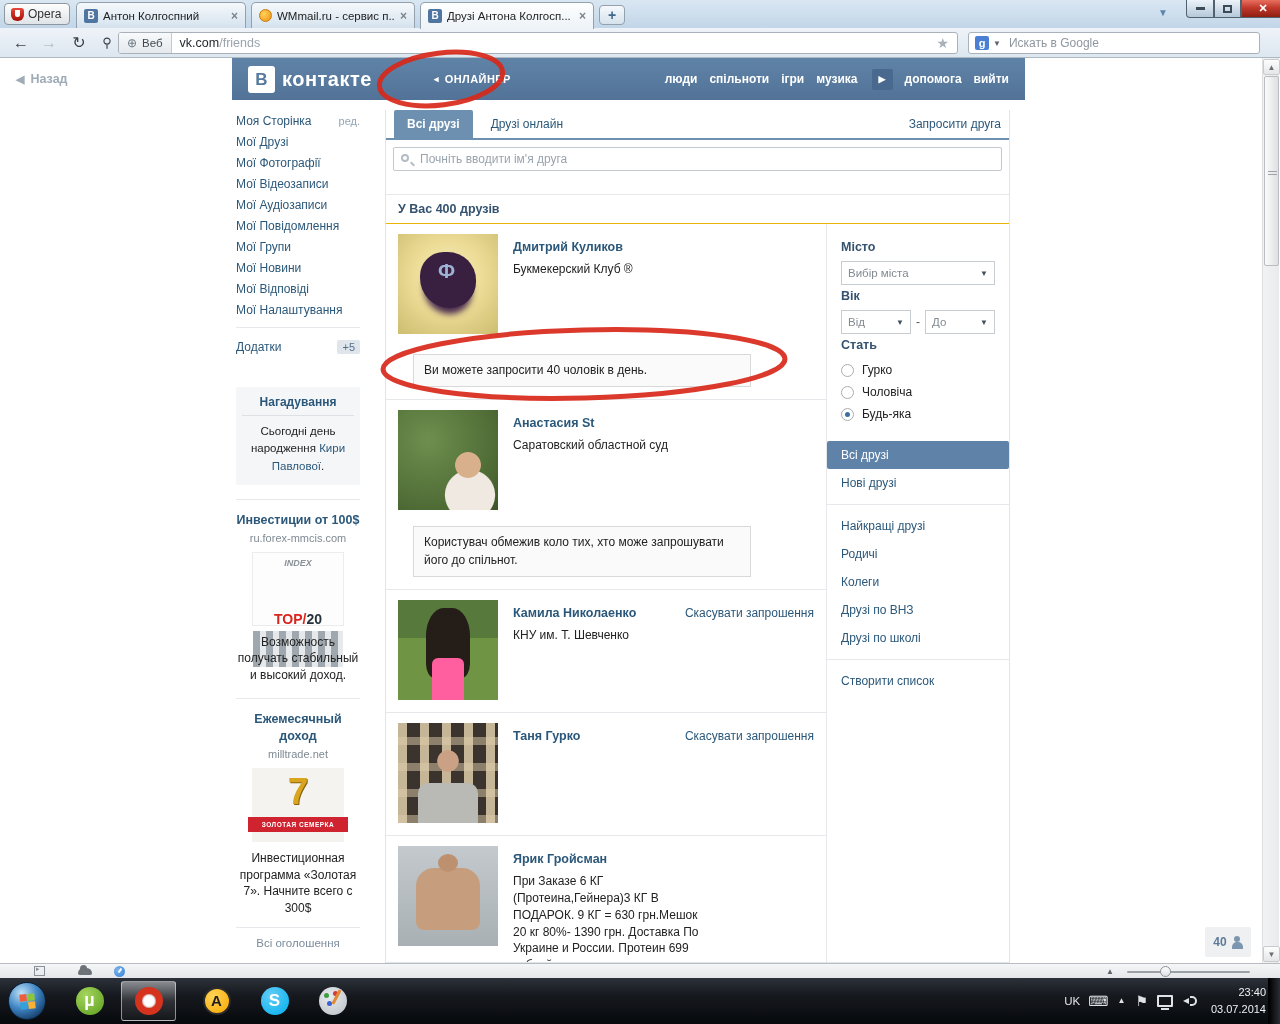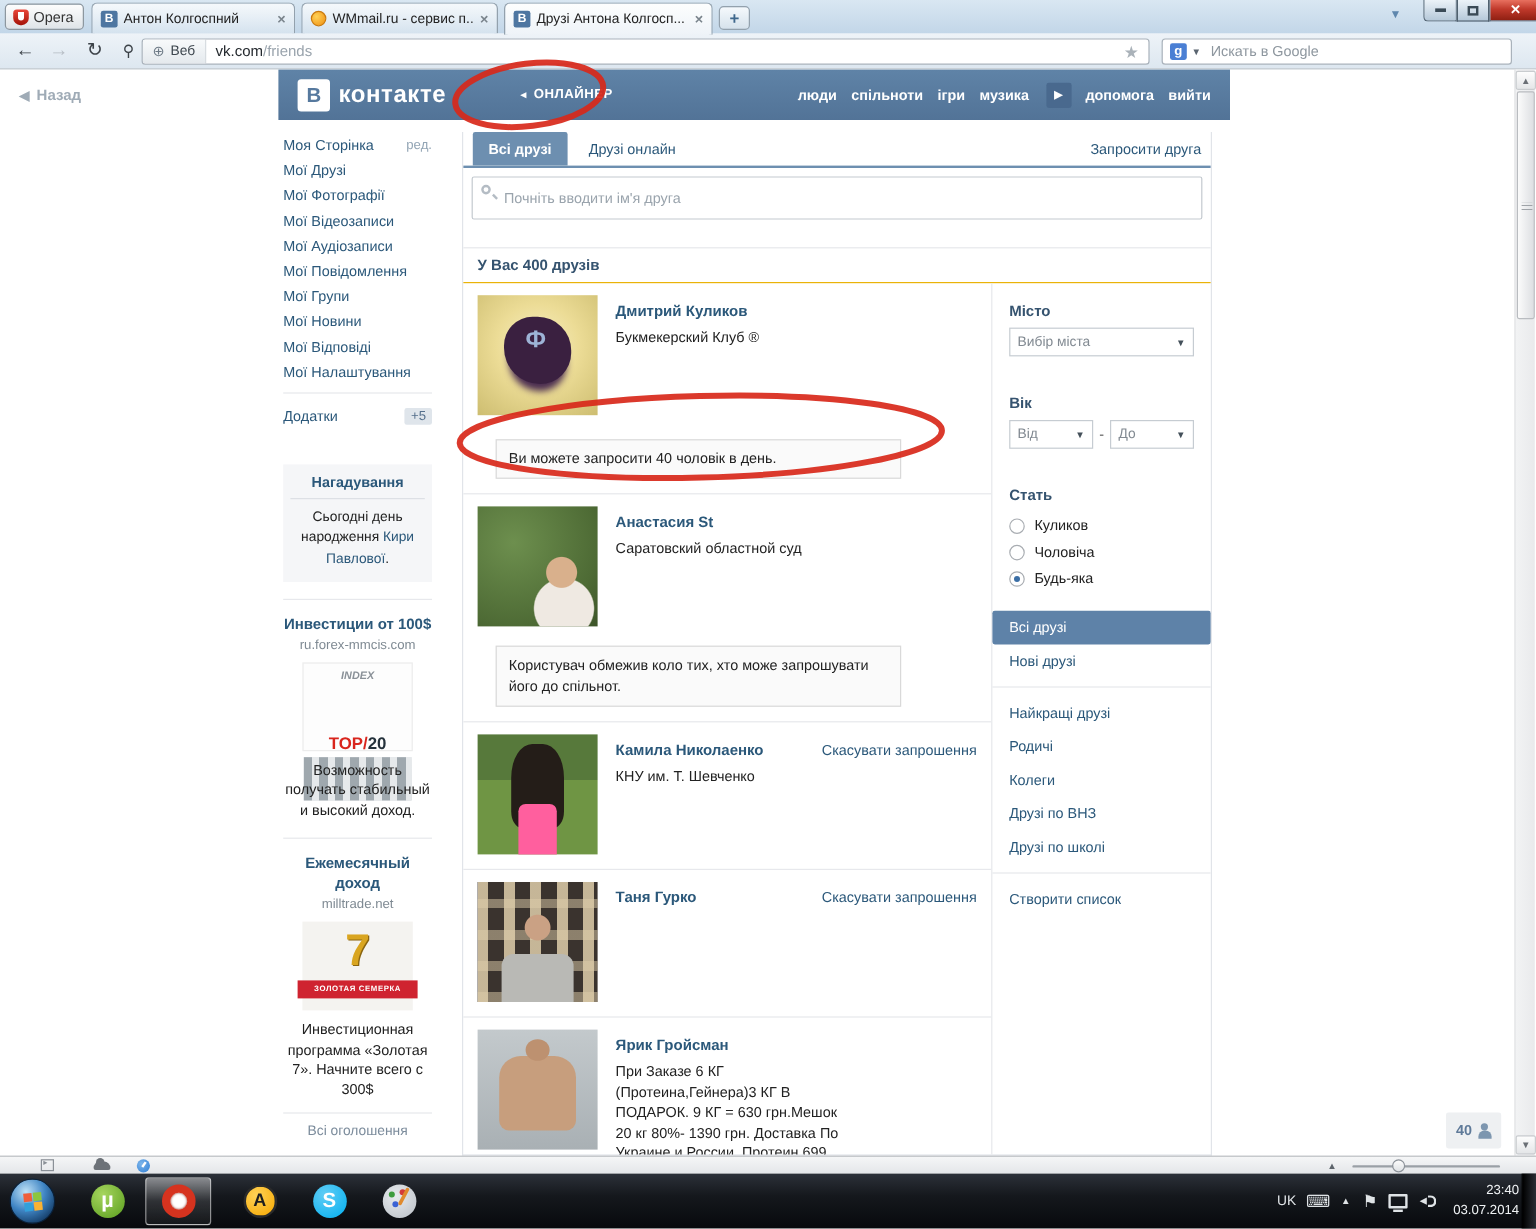--- a/index.html
+++ b/index.html
@@ -115,21 +115,21 @@
   
   .vk-main { position:absolute; left:385px; top:52px; width:625px; height:853px;
     border:1px solid #e1e4e9; border-top:none; background:#fff; overflow:hidden; }
   .vk-tabs { height:30px; display:flex; align-items:flex-end; border-bottom:2px solid #6d8fb0; padding:0 8px; }
   .tab-all { background:#6d8fb0; color:#fff; font-weight:bold; font-size:12px; padding:0 13px;
     height:28px; line-height:28px; border-radius:2px 2px 0 0; }
   .tab-online { color:#2b587a; font-size:12px; margin-left:18px; padding-bottom:7px; }
   .invite-link { margin-left:auto; color:#2b587a; font-size:12px; padding-bottom:7px; }
   .vk-search { padding:7px; }
   .vk-search .wrap { position:relative; }
-  .vk-search input { width:100%; height:36px; border:1px solid #c3c9cf; border-radius:2px;
+  .vk-search input { width:100%; height:24px; border:1px solid #c3c9cf; border-radius:2px;
     padding:0 8px 0 26px; font-size:12px; color:#333; font-family:"Liberation Sans",sans-serif; outline:none; }
   .vk-search input::placeholder { color:#9aa4ad; }
   .mag { position:absolute; left:8px; top:7px; width:8px; height:8px; border:2px solid #b4bcc4; border-radius:50%; }
   .mag::after { content:""; position:absolute; left:7px; top:7px; width:5px; height:2px;
     background:#b4bcc4; transform:rotate(45deg); }
   .count-bar { margin-top:16px; border-top:1px solid #e7e8ec; border-bottom:1px solid #eab308;
     padding:7px 12px; font-weight:bold; font-size:12.5px; color:#35536f; }
   .main-content { display:flex; height:100%; }
   .friends { width:447px; border-right:1px solid #e7e8ec; }
   .fblock { border-bottom:1px solid #e7e8ec; padding:10px 12px 12px; }
@@ -168,21 +168,21 @@
 
   
   .filters { flex:1; padding:12px 14px; font-size:12px; }
   .flabel { font-weight:bold; color:#35536f; font-size:12.5px; margin:4px 0 7px; }
   .fselect { height:24px; border:1px solid #c6ccd2; background:#fff; display:flex; align-items:center;
     padding:0 6px; color:#828a92; font-size:11.5px; }
   .fselect .arr { margin-left:auto; color:#44505a; font-size:8px; }
   .age-row { display:flex; align-items:center; }
   .age-row .fselect { width:70px; }
   .age-row .dash { margin:0 5px; color:#555; }
-  .gap16 { margin-top:32px; }
+  .gap16 { margin-top:4px; }
   .radio-row { display:flex; align-items:center; height:22px; color:#222; }
   .radio { width:13px; height:13px; border:1px solid #a9adb2; border-radius:50%; background:#fff;
     margin-right:8px; position:relative; flex:none; }
   .radio.sel::after { content:""; position:absolute; left:3px; top:3px; width:5px; height:5px;
     border-radius:50%; background:#3b6ea5; }
   .flist { margin-top:16px; }
   .flist .item { color:#2b587a; padding:7px 0; }
   .flist .item.active { background:#5e82a8; color:#fff; margin:0 -14px; padding:7px 14px; border-radius:2px; }
   .flist .div { border-top:1px solid #e7e8ec; margin:7px -14px; }
 
@@ -516,21 +516,21 @@
             <span class="dash">-</span>
             <div class="fselect">
                 <span>До</span>
                 <span class="arr">▼</span>
               </div>
           </div>
 
           <div class="flabel gap16">Стать</div>
           <div class="radio-row">
               <span class="radio"></span>
-              <span>Куликов</span>
+              <span>Гурко</span>
             </div>
           <div class="radio-row">
               <span class="radio"></span>
               <span>Чоловіча</span>
             </div>
           <div class="radio-row">
               <span class="radio sel"></span>
               <span>Будь-яка</span>
             </div>
 

